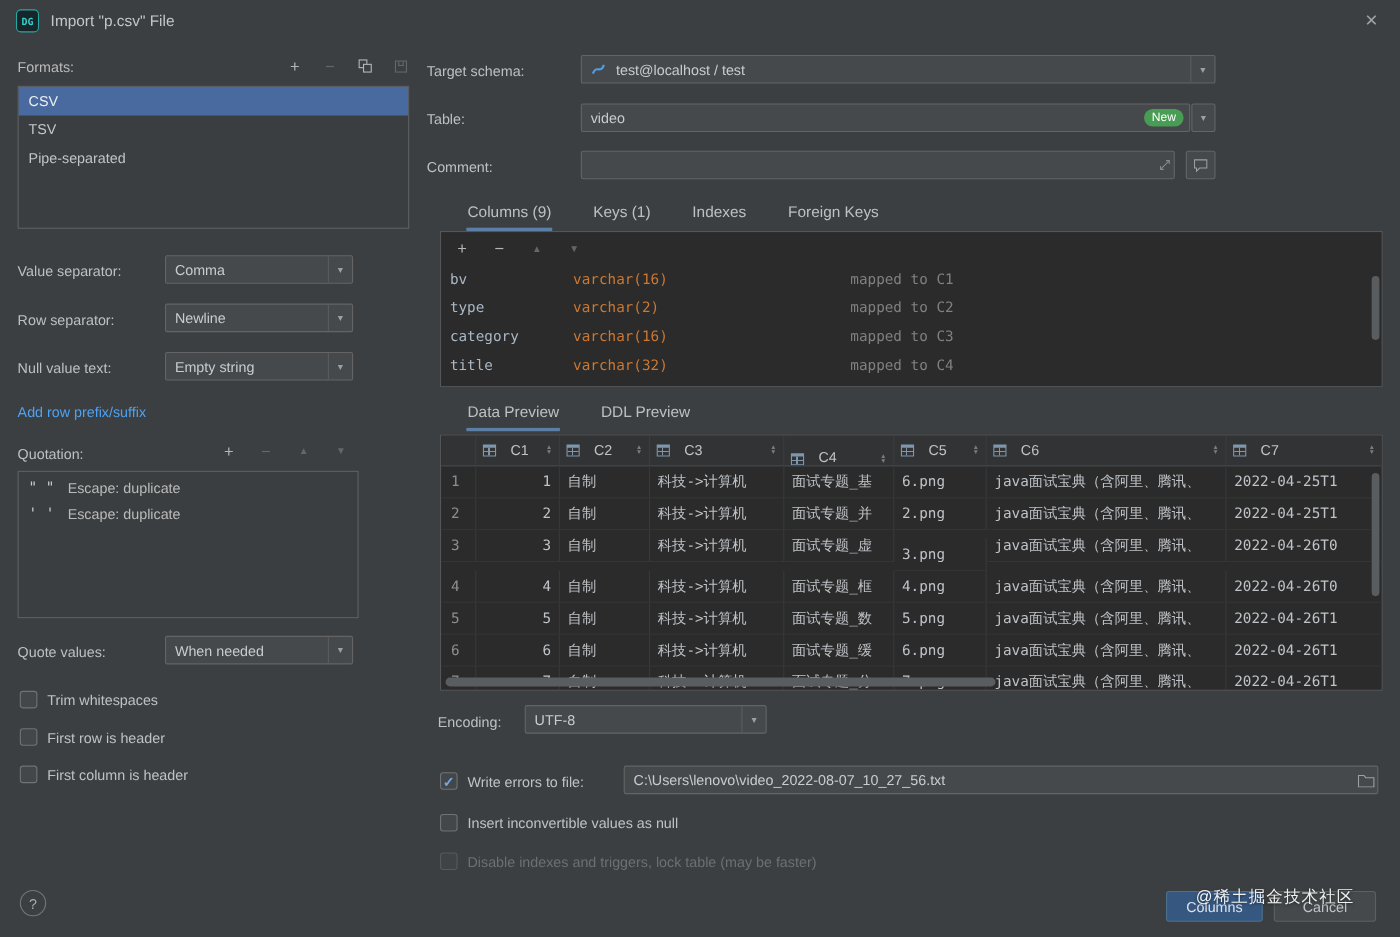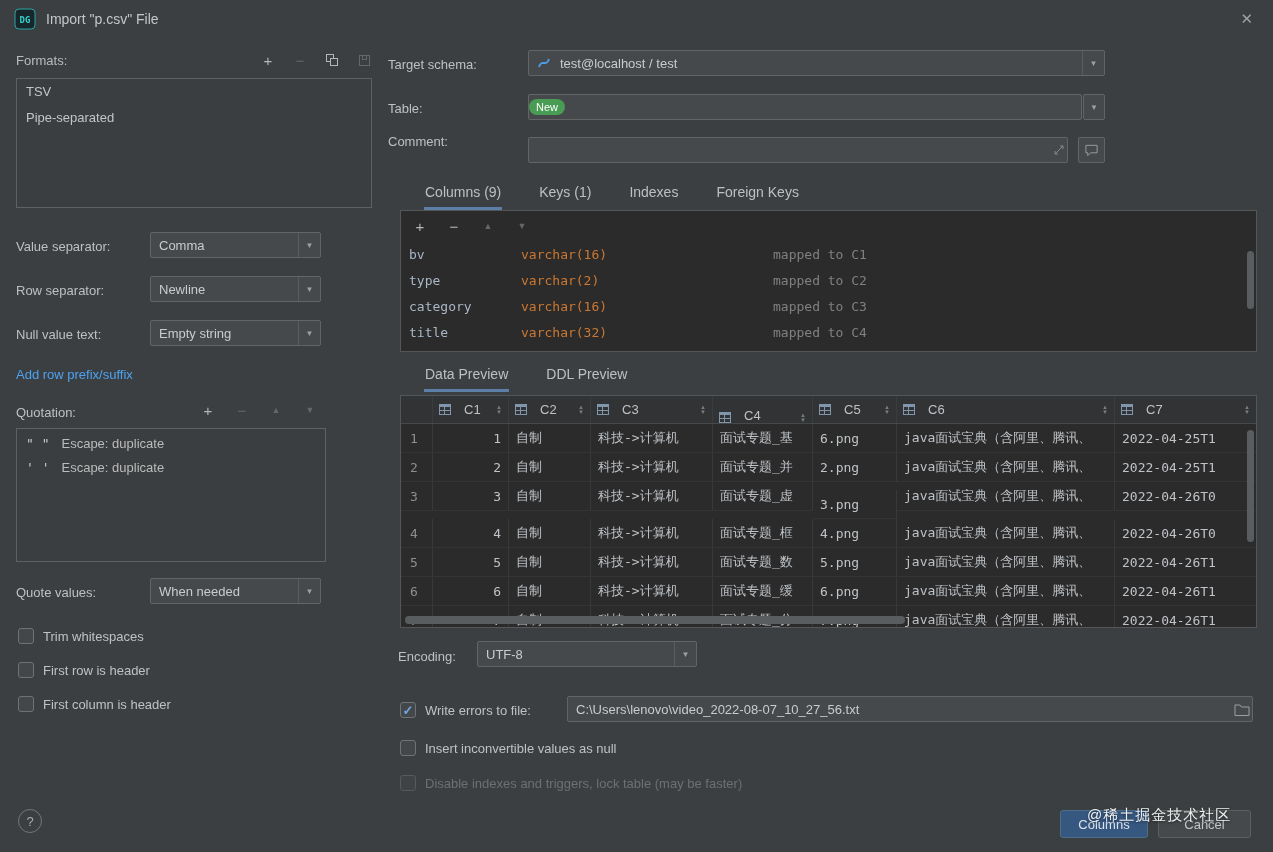--- a/index.html
+++ b/index.html
@@ -112,20 +112,21 @@
         </span>
       </span>
     <span class="ticon dim">
         <span class="icon-save">
           <i></i>
         </span>
       </span>
   </span>
 </div>
 <div class="listbox" style="left:16px;top:78px;width:356px;height:130px">
+    <div class="fmt-item selected">CSV</div>
     <div class="fmt-item">TSV</div>
     <div class="fmt-item">Pipe-separated</div>
   </div>
 
 <span class="lbl" style="left:16px;top:238px">Value separator:</span>
 <div class="combo" style="left:150px;top:232px;width:171px">
   <span class="val">Comma</span>
   <span class="seg">▼</span>
 </div>
 
@@ -186,25 +187,26 @@
     <svg width="16" height="16" viewBox="0 0 16 16">
         <path d="M3 12 C6 3,10 13,13 4" stroke="#4f9ee3" fill="none" stroke-width="2"></path>
       </svg>
   </span>
   <span class="val">test@localhost / test</span>
   <span class="seg">▼</span>
 </div>
 
 <span class="lbl" style="left:388px;top:100px">Table:</span>
 <div class="field" style="left:528px;top:94px;width:554px">
+  <span class="val">video</span>
   <span class="badge">New</span>
 </div>
 <div class="arrow-btn" style="left:1083px;top:94px">▼</div>
 
-<span class="lbl" style="left:388px;top:133px">Comment:</span>
+<span class="lbl" style="left:388px;top:143px">Comment:</span>
 <div class="field" style="left:528px;top:137px;width:540px">
   <span class="val"></span>
   <span class="expand">
     <svg width="12" height="12" viewBox="0 0 12 12">
         <path d="M7 2 h3 v3 M10 2 L2 10 M2 7 v3 h3" stroke="#84888b" fill="none"></path>
       </svg>
   </span>
 </div>
 <div class="arrow-btn" style="left:1078px;top:137px;width:27px">
   <svg width="15" height="14" viewBox="0 0 16 15">

